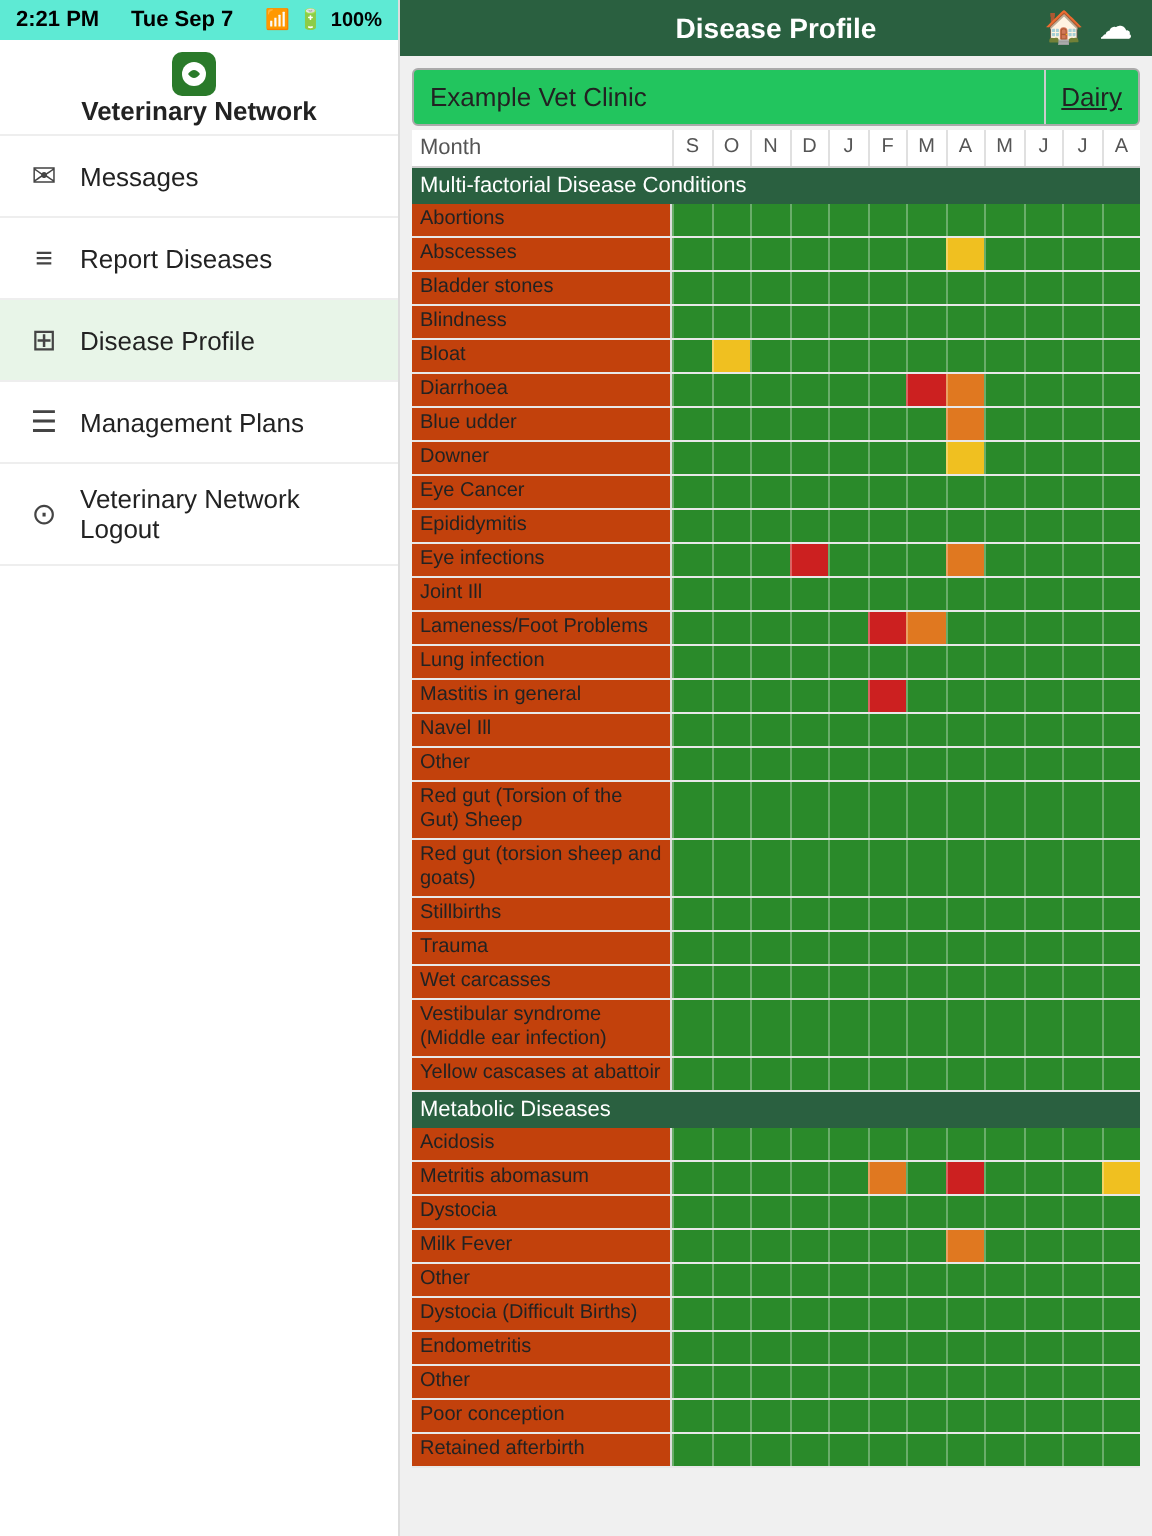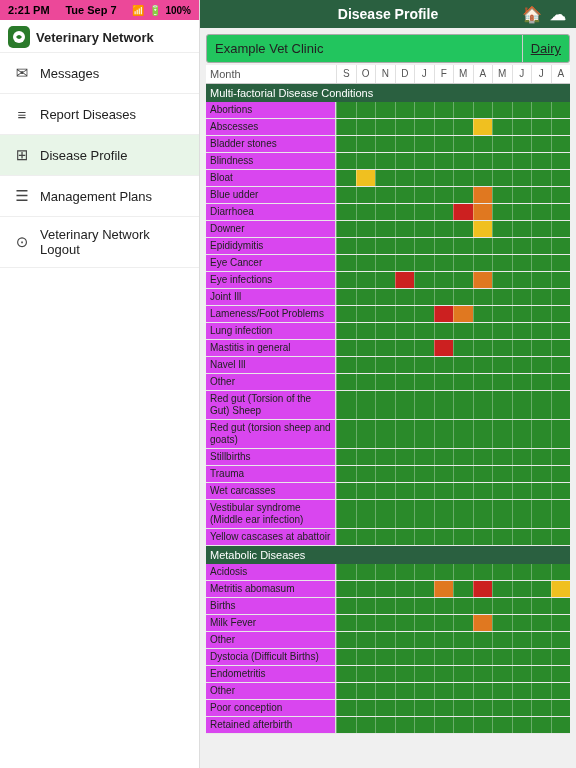--- a/index.html
+++ b/index.html
@@ -15,28 +15,29 @@
       flex-direction: column;
       border-right: 1px solid #ddd;
     }
     #status-bar {
       display: flex;
       justify-content: space-between;
       align-items: center;
       padding: 4px 8px;
       font-size: 11px;
       font-weight: 600;
-      background: #ec4899;
+      background: #5eead4;
     }
     #status-bar .status-right { display: flex; gap: 4px; align-items: center; font-size: 10px; }
     .nav-logo-row {
       display: flex;
       align-items: center;
       padding: 6px 8px 4px 8px;
       border-bottom: 1px solid #eee;
+      flex-direction: column;
     }
     .nav-logo-icon {
       width: 22px; height: 22px;
       background: #2a7a2a;
       border-radius: 5px;
       display: flex; align-items: center; justify-content: center;
       margin-right: 6px;
     }
     .nav-logo-icon svg { width: 14px; height: 14px; fill: white; }
     .nav-logo-label { font-size: 13px; font-weight: 600; color: #222; }
@@ -137,21 +138,21 @@
       align-items: center;
     }
     .section-header-label { flex: 1; }
 
     
     .disease-row {
       display: flex;
       align-items: stretch;
       border-bottom: 1px solid #e8e8e8;
       min-height: 16px;
-      background: #d946ef;
+      background: #c2410c;
     }
     .disease-name {
       width: 130px;
       min-width: 130px;
       padding: 2px 4px;
       font-size: 10px;
       color: #222;
       line-height: 1.2;
       display: flex;
       align-items: center;
@@ -331,89 +332,89 @@
               <div class="cell cell-green"></div>
               <div class="cell cell-green"></div>
               <div class="cell cell-green"></div>
               <div class="cell cell-green"></div>
               <div class="cell cell-green"></div>
               <div class="cell cell-green"></div>
               <div class="cell cell-green"></div>
             </div>
           </div>
           <div class="disease-row">
-            <div class="disease-name">Blue udder</div>
-            <div class="disease-cells">
-              <div class="cell cell-green"></div>
-              <div class="cell cell-green"></div>
-              <div class="cell cell-green"></div>
-              <div class="cell cell-green"></div>
-              <div class="cell cell-green"></div>
-              <div class="cell cell-green"></div>
-              <div class="cell cell-green"></div>
-              <div class="cell cell-orange"></div>
-              <div class="cell cell-green"></div>
-              <div class="cell cell-green"></div>
-              <div class="cell cell-green"></div>
-              <div class="cell cell-green"></div>
-            </div>
-          </div>
-          <div class="disease-row">
             <div class="disease-name">Diarrhoea</div>
             <div class="disease-cells">
               <div class="cell cell-green"></div>
               <div class="cell cell-green"></div>
               <div class="cell cell-green"></div>
               <div class="cell cell-green"></div>
               <div class="cell cell-green"></div>
               <div class="cell cell-green"></div>
               <div class="cell cell-red"></div>
               <div class="cell cell-orange"></div>
               <div class="cell cell-green"></div>
               <div class="cell cell-green"></div>
               <div class="cell cell-green"></div>
               <div class="cell cell-green"></div>
             </div>
           </div>
           <div class="disease-row">
+            <div class="disease-name">Blue udder</div>
+            <div class="disease-cells">
+              <div class="cell cell-green"></div>
+              <div class="cell cell-green"></div>
+              <div class="cell cell-green"></div>
+              <div class="cell cell-green"></div>
+              <div class="cell cell-green"></div>
+              <div class="cell cell-green"></div>
+              <div class="cell cell-green"></div>
+              <div class="cell cell-orange"></div>
+              <div class="cell cell-green"></div>
+              <div class="cell cell-green"></div>
+              <div class="cell cell-green"></div>
+              <div class="cell cell-green"></div>
+            </div>
+          </div>
+          <div class="disease-row">
             <div class="disease-name">Downer</div>
             <div class="disease-cells">
               <div class="cell cell-green"></div>
               <div class="cell cell-green"></div>
               <div class="cell cell-green"></div>
               <div class="cell cell-green"></div>
               <div class="cell cell-green"></div>
               <div class="cell cell-green"></div>
               <div class="cell cell-green"></div>
               <div class="cell cell-yellow"></div>
               <div class="cell cell-green"></div>
               <div class="cell cell-green"></div>
               <div class="cell cell-green"></div>
               <div class="cell cell-green"></div>
             </div>
           </div>
           <div class="disease-row">
+            <div class="disease-name">Eye Cancer</div>
+            <div class="disease-cells">
+              <div class="cell cell-green"></div>
+              <div class="cell cell-green"></div>
+              <div class="cell cell-green"></div>
+              <div class="cell cell-green"></div>
+              <div class="cell cell-green"></div>
+              <div class="cell cell-green"></div>
+              <div class="cell cell-green"></div>
+              <div class="cell cell-green"></div>
+              <div class="cell cell-green"></div>
+              <div class="cell cell-green"></div>
+              <div class="cell cell-green"></div>
+              <div class="cell cell-green"></div>
+            </div>
+          </div>
+          <div class="disease-row">
             <div class="disease-name">Epididymitis</div>
-            <div class="disease-cells">
-              <div class="cell cell-green"></div>
-              <div class="cell cell-green"></div>
-              <div class="cell cell-green"></div>
-              <div class="cell cell-green"></div>
-              <div class="cell cell-green"></div>
-              <div class="cell cell-green"></div>
-              <div class="cell cell-green"></div>
-              <div class="cell cell-green"></div>
-              <div class="cell cell-green"></div>
-              <div class="cell cell-green"></div>
-              <div class="cell cell-green"></div>
-              <div class="cell cell-green"></div>
-            </div>
-          </div>
-          <div class="disease-row">
-            <div class="disease-name">Eye Cancer</div>
             <div class="disease-cells">
               <div class="cell cell-green"></div>
               <div class="cell cell-green"></div>
               <div class="cell cell-green"></div>
               <div class="cell cell-green"></div>
               <div class="cell cell-green"></div>
               <div class="cell cell-green"></div>
               <div class="cell cell-green"></div>
               <div class="cell cell-green"></div>
               <div class="cell cell-green"></div>
@@ -691,21 +692,21 @@
               <div class="cell cell-orange"></div>
               <div class="cell cell-green"></div>
               <div class="cell cell-red"></div>
               <div class="cell cell-green"></div>
               <div class="cell cell-green"></div>
               <div class="cell cell-green"></div>
               <div class="cell cell-yellow"></div>
             </div>
           </div>
           <div class="disease-row">
-            <div class="disease-name">Births</div>
+            <div class="disease-name">Dystocia</div>
             <div class="disease-cells">
               <div class="cell cell-green"></div>
               <div class="cell cell-green"></div>
               <div class="cell cell-green"></div>
               <div class="cell cell-green"></div>
               <div class="cell cell-green"></div>
               <div class="cell cell-green"></div>
               <div class="cell cell-green"></div>
               <div class="cell cell-green"></div>
               <div class="cell cell-green"></div>

